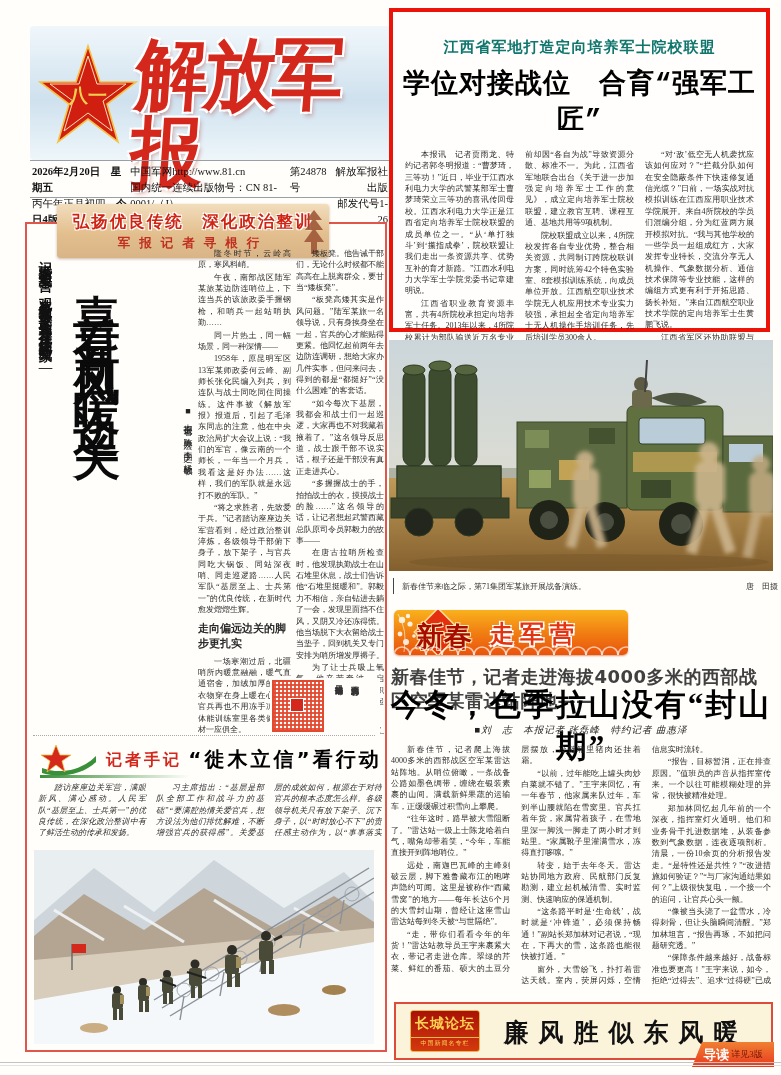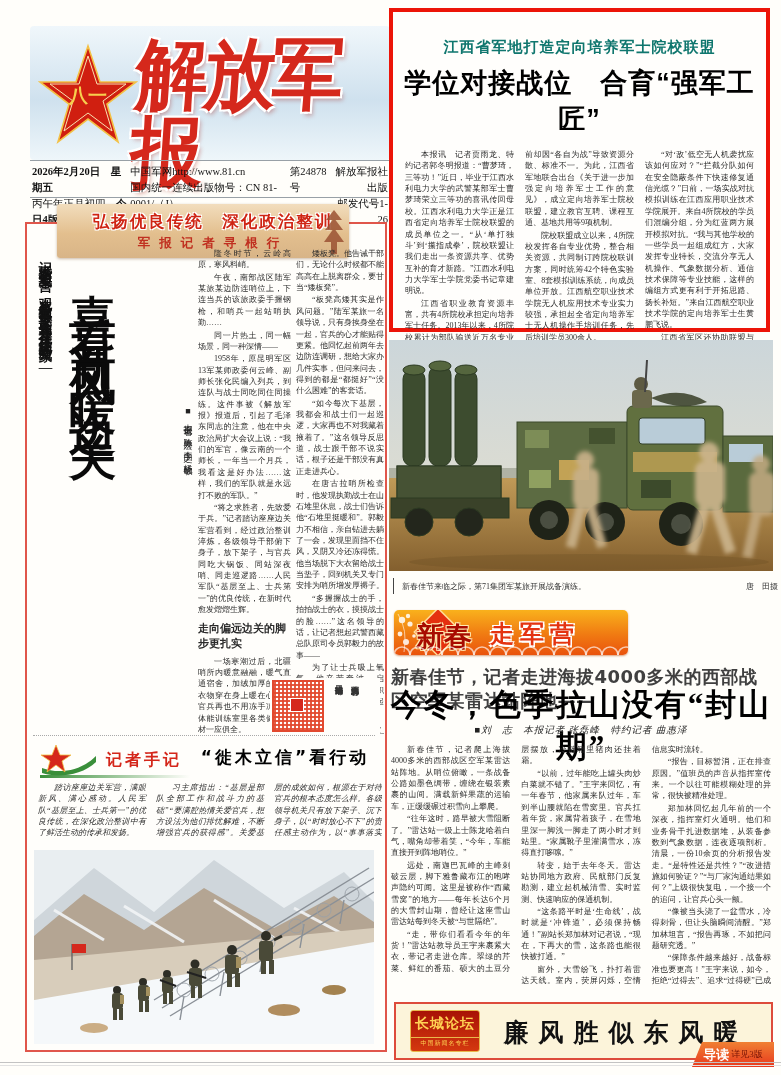--- a/index.html
+++ b/index.html
@@ -1,49 +1,49 @@
 <!DOCTYPE html>
 <html><head>
 <meta charset="utf-8">
 <style>
   html,body{margin:0;padding:0;background:#e9e9e9;}
   #page{position:relative;width:781px;height:1075px;background:#fffefa;overflow:hidden;
         font-family:"Liberation Serif","DejaVu Serif",serif;color:#222;}
   .abs{position:absolute;}
-  .sans{font-family:Liberation Sans, sans-serif;}
+  .sans{font-family:Liberation Mono, monospace;}
   .para{margin:0 0 1px 0;text-indent:2em;text-align:justify;}
   .cols{font-size:8px;line-height:1.42;color:#2b2b2b;overflow:hidden;}
   .vert{writing-mode:vertical-rl;text-orientation:upright;}
   
   .mastbg{background:linear-gradient(180deg,#f0f7fb 0%,#cfe1ee 55%,#eef6fa 100%);border-radius:4px;}
   .masttitle{font-weight:bold;color:#d5281c;font-size:72px;line-height:1;letter-spacing:-4px;
       transform:skewX(-4deg) scaleY(1.08);transform-origin:left bottom;
       text-shadow:2px 2px 0 #fff,-2px -2px 0 #fff,2px -2px 0 #fff,-2px 2px 0 #fff,3px 3px 4px rgba(160,30,20,.35);}
   .daterow{display:flex;justify-content:space-between;font-size:10.5px;line-height:16px;color:#111;}
   .daterow b{font-weight:bold;}
   
   .redbox{border:4px solid #ec1408;background:#fffefc;}
   .kicker1{font-size:15px;font-weight:bold;text-align:center;letter-spacing:1px;color:#0f766e;}
   .head1{font-size:27px;font-weight:bold;text-align:center;letter-spacing:1px;color:#000;}
   .threecol{column-count:3;column-gap:11px;}
   
   .leftbox{border:2.5px solid #e0564b;background:#fffefb;}
   .banner{background:linear-gradient(180deg,#f2ddbd 0%,#e3bf8e 55%,#d8b487 100%);border-radius:3px;
-          box-shadow:0 1px 3px rgba(120,80,40,.4);overflow:hidden;padding-left:20px;}
+          box-shadow:0 1px 3px rgba(120,80,40,.4);overflow:hidden;}
   .bannert1{font-size:16.5px;font-weight:bold;color:#cf2413;letter-spacing:2px;
           text-shadow:1px 1px 0 #fff,-1px -1px 0 #fff,1px -1px 0 #fff,-1px 1px 0 #fff;}
   .bannert2{font-size:12.5px;font-weight:bold;color:#c03020;letter-spacing:9px;}
   .vhead{font-size:47px;font-weight:bold;color:#0a0a0a;letter-spacing:23px;line-height:1;}
   .vkick{font-size:13.5px;font-weight:bold;letter-spacing:2.5px;color:#111;}
   .vby{font-size:9px;letter-spacing:1px;color:#222;}
   .subhead2{font-size:11px;font-weight:bold;margin:5px 0 4px 0;font-family:"DejaVu Sans",sans-serif;}
   .dotline{border-top:1.5px dotted #a9a9a9;}
   
   .rnlabel{font-size:16px;font-weight:bold;color:#d4261a;letter-spacing:3px;}
-  .rnhead{font-size:17px;font-weight:bold;letter-spacing:3px;color:#000;font-family:"DejaVu Sans",sans-serif;}
+  .rnhead{font-size:20px;font-weight:bold;letter-spacing:3px;color:#000;font-family:"DejaVu Sans",sans-serif;}
   .rncols{column-count:3;column-gap:10px;font-style:italic;}
   
   .spring{background:linear-gradient(180deg,#f9b11c 0%,#f07a12 55%,#ea530d 100%);border-radius:5px;overflow:hidden;
           box-shadow:0 1px 2px rgba(180,70,0,.5);}
   .xc{font-size:28px;font-weight:bold;color:#a80b00;
       text-shadow:1px 1px 0 #ffe9b0,-1px -1px 0 #ffe9b0,1px -1px 0 #ffe9b0,-1px 1px 0 #ffe9b0;}
   .zjy{font-size:24px;font-weight:bold;color:#e43311;letter-spacing:6px;
       text-shadow:1.5px 1.5px 0 #fff,-1.5px -1.5px 0 #fff,1.5px -1.5px 0 #fff,-1.5px 1.5px 0 #fff;}
   .kicker2{font-size:18px;font-weight:bold;color:#404040;letter-spacing:.5px;font-family:"DejaVu Sans",sans-serif;}
   .head2{font-size:31px;font-weight:bold;text-align:center;letter-spacing:2px;color:#000;}
@@ -288,22 +288,22 @@
     <div class="subhead2">走向偏远边关的脚步更扎实</div>
     <div>
         <p class="para">一场寒潮过后，北疆哨所内暖意融融，暖气直通宿舍，加绒加厚的御寒衣物穿在身上暖在心里，官兵再也不用冻手冻脚，体能训练室里各类健身器材一应俱全。</p>
       </div>
   </div>
   <div class="abs cols" style="left:296px;top:248px;width:88px;height:486px;">
     <div>
         <p class="para">矮板凳。他告诫干部们，无论什么时候都不能高高在上脱离群众，要甘当“矮板凳”。</p>
         <p class="para">“板凳高矮其实是作风问题。”陆军某旅一名领导说，只有身挨身坐在一起，官兵的心才能贴得更紧。他回忆起前两年去边防连调研，想给大家办几件实事，但问来问去，得到的都是“都挺好”“没什么困难”的客套话。</p>
         <p class="para">“如今每次下基层，我都会和战士们一起巡逻，大家再也不对我藏着掖着了。”这名领导反思道，战士跟干部不说实话，根子还是干部没有真正走进兵心。</p>
+        <p class="para">“多握握战士的手，拍拍战士的衣，摸摸战士的脸……”这名领导的话，让记者想起武警西藏总队原司令员郭毅力的故事——</p>
         <p class="para">在唐古拉哨所检查时，他发现执勤战士在山石堆里休息，战士们告诉他“石堆里挺暖和”。郭毅力不相信，亲自钻进去躺了一会，发现里面挡不住风，又阴又冷还冻得慌。他当场脱下大衣留给战士当垫子，回到机关又专门安排为哨所增发厚褥子。</p>
-        <p class="para">“多握握战士的手，拍拍战士的衣，摸摸战士的脸……”这名领导的话，让记者想起武警西藏总队原司令员郭毅力的故事——</p>
         <p class="para">为了让士兵吸上氧气，他辛苦奔波，启动“氧气工程”。到他卸职那年，执勤一线已建起240多个高原氧吧……</p>
         <p class="para">“带兵首先要爱兵，心里装着官兵，就知道脚步往哪去，这是工作方法，更是责任担当。”这名领导说，深化政治整训带来的转变，体现在各级党委领导一次次贴身帮带、一场场现场办公里。</p>
       </div>
 
   </div>
 
   <div class="abs" style="left:270px;top:678px;width:110px;height:58px;background:#fffefb;">
     <div class="qr abs" style="left:2px;top:2px;width:48px;height:48px;">
       <div class="abs" style="left:16px;top:16px;width:12px;height:12px;background:#d5281c;border:1px solid #fff;"></div>
     </div>

